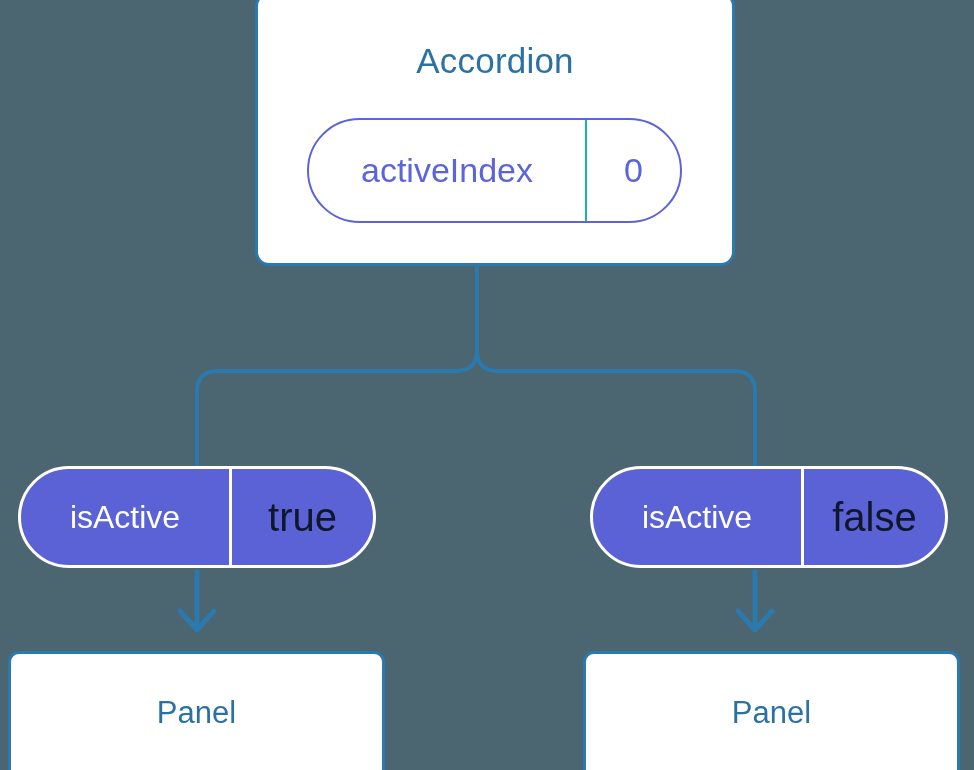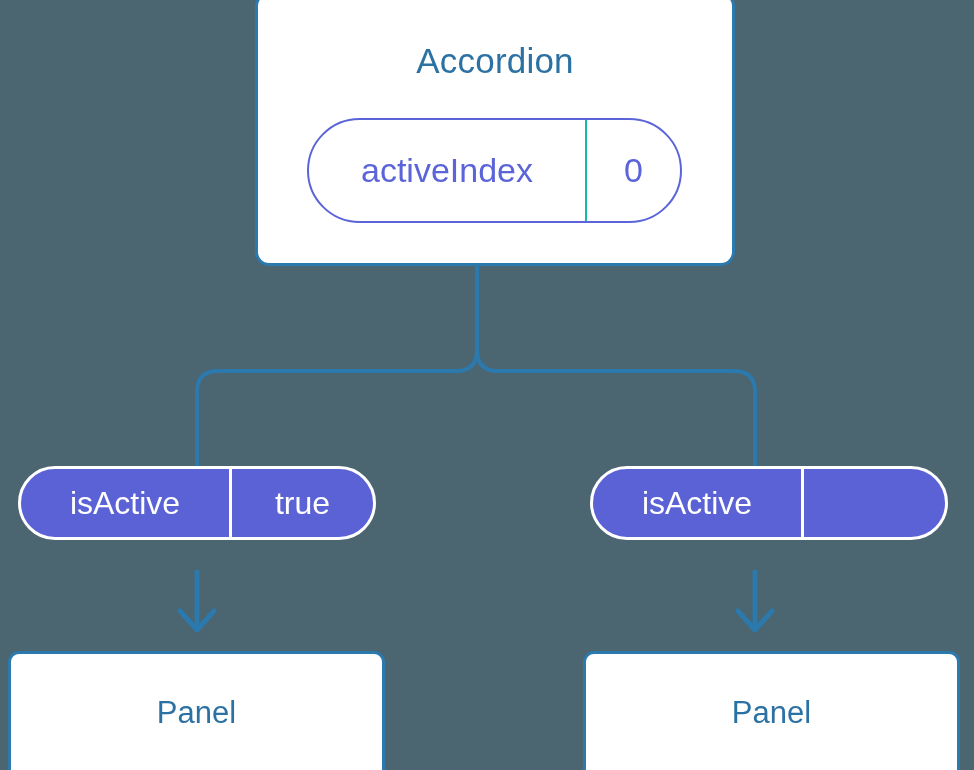--- a/index.html
+++ b/index.html
@@ -110,33 +110,33 @@
   }
   .pill-outline .pill-val {
     flex: 1;
     color: #5b64d8;
     font-size: 34px;
   }
 
   
   .pill-filled {
     top: 466px;
-    height: 74px;
+    height: 102px;
     border: 3px solid #ffffff;
     background: #5b62d6;
   }
   .pill-filled .pill-key {
     border-right: 3px solid #ffffff;
     color: #ffffff;
     font-size: 32px;
   }
   .pill-filled .pill-val {
     flex: 1;
-    color: #ffffff;
-    font-size: 32px;
+    color: #0f172a;
+    font-size: 40px;
   }
   .pill-left  { left: 18px;  width: 358px; }
   .pill-left  .pill-key { width: 211px; }
   .pill-right { left: 590px; width: 358px; }
   .pill-right .pill-key { width: 211px; }
 </style>
 </head>
 <body>
 
 <div id="diagram">
@@ -174,20 +174,21 @@
     <div class="pill-val">0</div>
   </div>
 
   <div class="pill pill-filled pill-left">
     <div class="pill-key">isActive</div>
     <div class="pill-val">true</div>
   </div>
 
   <div class="pill pill-filled pill-right">
     <div class="pill-key">isActive</div>
+    <div class="pill-val">false</div>
   </div>
 
   <div class="card card-panel card-panel-left">
     <div class="panel-title">Panel</div>
   </div>
 
   <div class="card card-panel card-panel-right">
     <div class="panel-title">Panel</div>
   </div>
 

